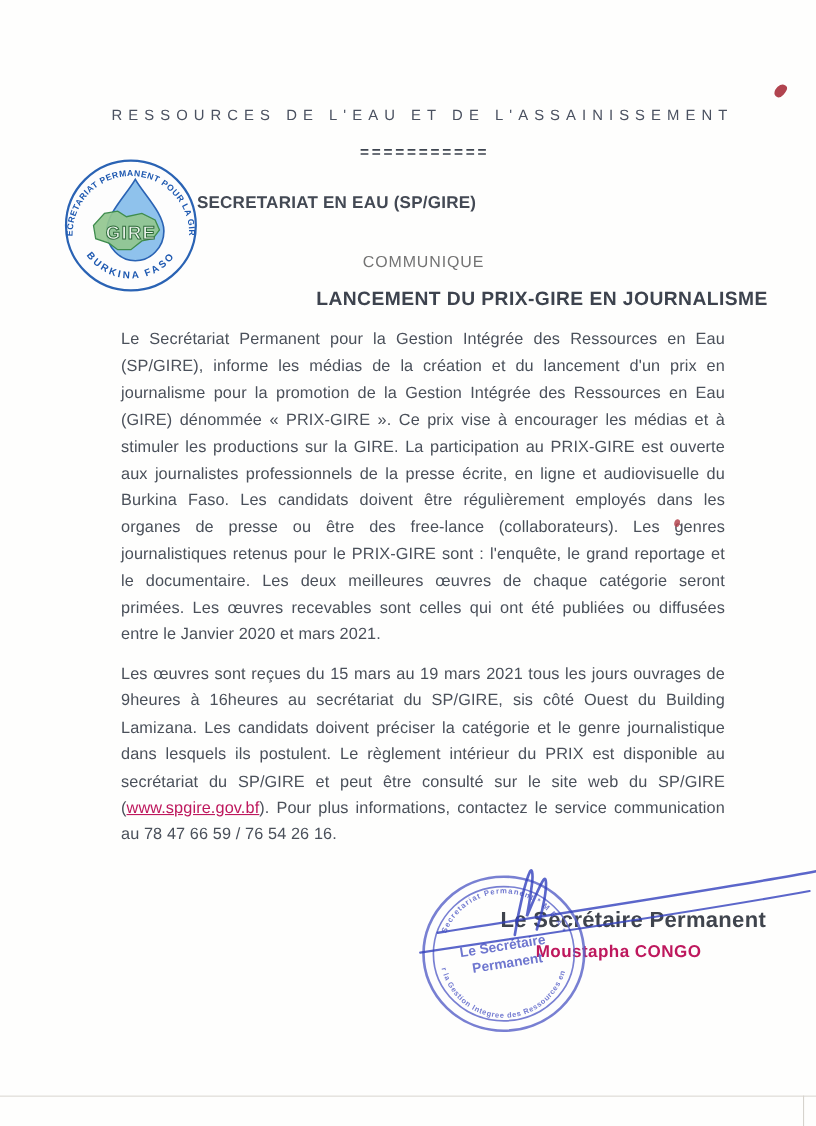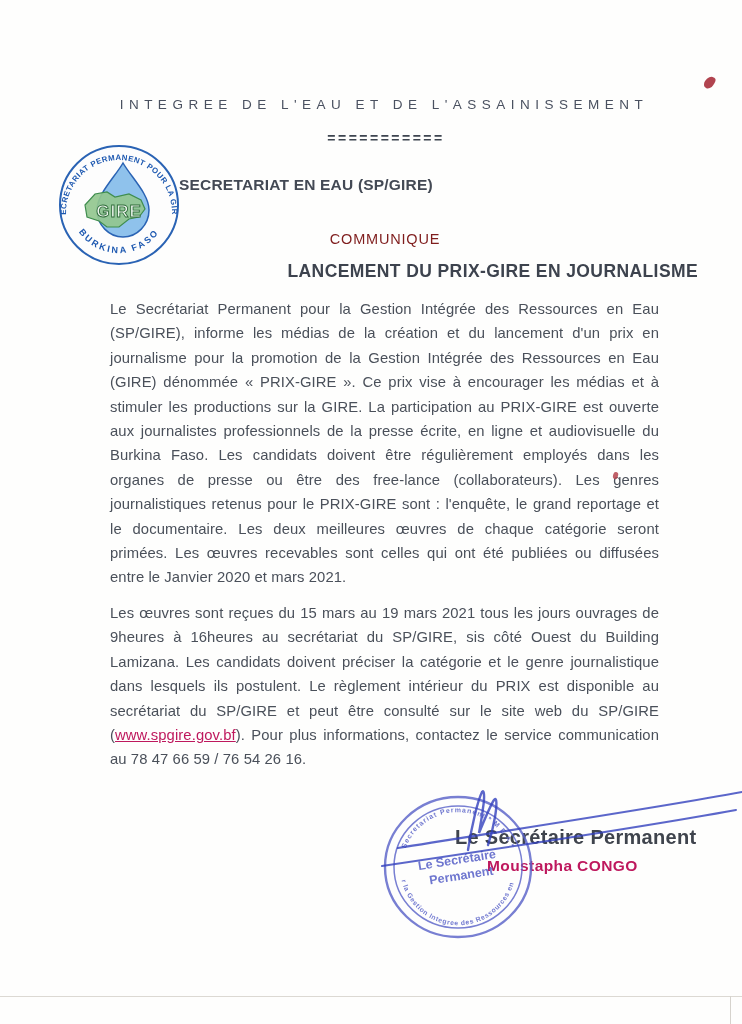--- a/index.html
+++ b/index.html
@@ -18,21 +18,21 @@
     text-align:center;font-size:14px;font-weight:bold;letter-spacing:2.5px;
     color:#3e4550;
   }
   .org-block{
     left:179px;top:169px;width:475px;
     font-size:15.5px;font-weight:bold;color:#434954;line-height:31px;
     letter-spacing:0.2px;
   }
   .communique{
     left:0;top:231px;width:742px;padding-left:28px;box-sizing:border-box;
-    text-align:center;font-size:14.5px;color:#7f1d1d;letter-spacing:0.8px;
+    text-align:center;font-size:14.5px;color:#737373;letter-spacing:0.8px;
   }
   .doc-title{
     left:178px;top:261px;width:520px;
     font-size:17.5px;font-weight:bold;color:#3d434e;letter-spacing:0.4px;text-align:right;
   }
   .body-text{
     left:110px;top:297px;width:553px;
     font-size:14.8px;color:#4a505a;line-height:24.4px;
     text-align:justify;letter-spacing:0.1px;
   }
@@ -59,21 +59,21 @@
   .scan-edge-h{left:0;top:996px;width:742px;height:1px;background:#dcd9d3;}
   .scan-edge-v{left:730px;top:996px;width:1px;height:28px;background:#d6d3cd;}
 </style>
 </head>
 <body>
 
 <div class="page">
 
   <div class="abs fleck-top"></div>
 
-  <div class="abs ministry">INTEGREE DE L'EAU ET DE L'ASSAINISSEMENT</div>
+  <div class="abs ministry">RESSOURCES DE L'EAU ET DE L'ASSAINISSEMENT</div>
   <div class="abs separator">===========</div>
 
   <div class="abs logo-wrap">
     <svg width="126" height="126" viewBox="0 0 126 126">
       <defs>
         <path id="arcTop" d="M 10,71 A 53,53 0 1 1 116,71" fill="none"></path>
         <path id="arcBot" d="M 17,79 A 49,49 0 0 0 109,79" fill="none"></path>
       </defs>
       <circle cx="63" cy="63" r="59" fill="#fdfdfd" stroke="#2a63b4" stroke-width="2"></circle>
       <path d="M 67,21 C 75,35 93,52 93,68 C 93,83 81,95 67,95 C 53,95 41,83 41,68 C 41,52 59,35 67,21 Z" fill="#8fc2ec" stroke="#2a63b4" stroke-width="1.5"></path>

